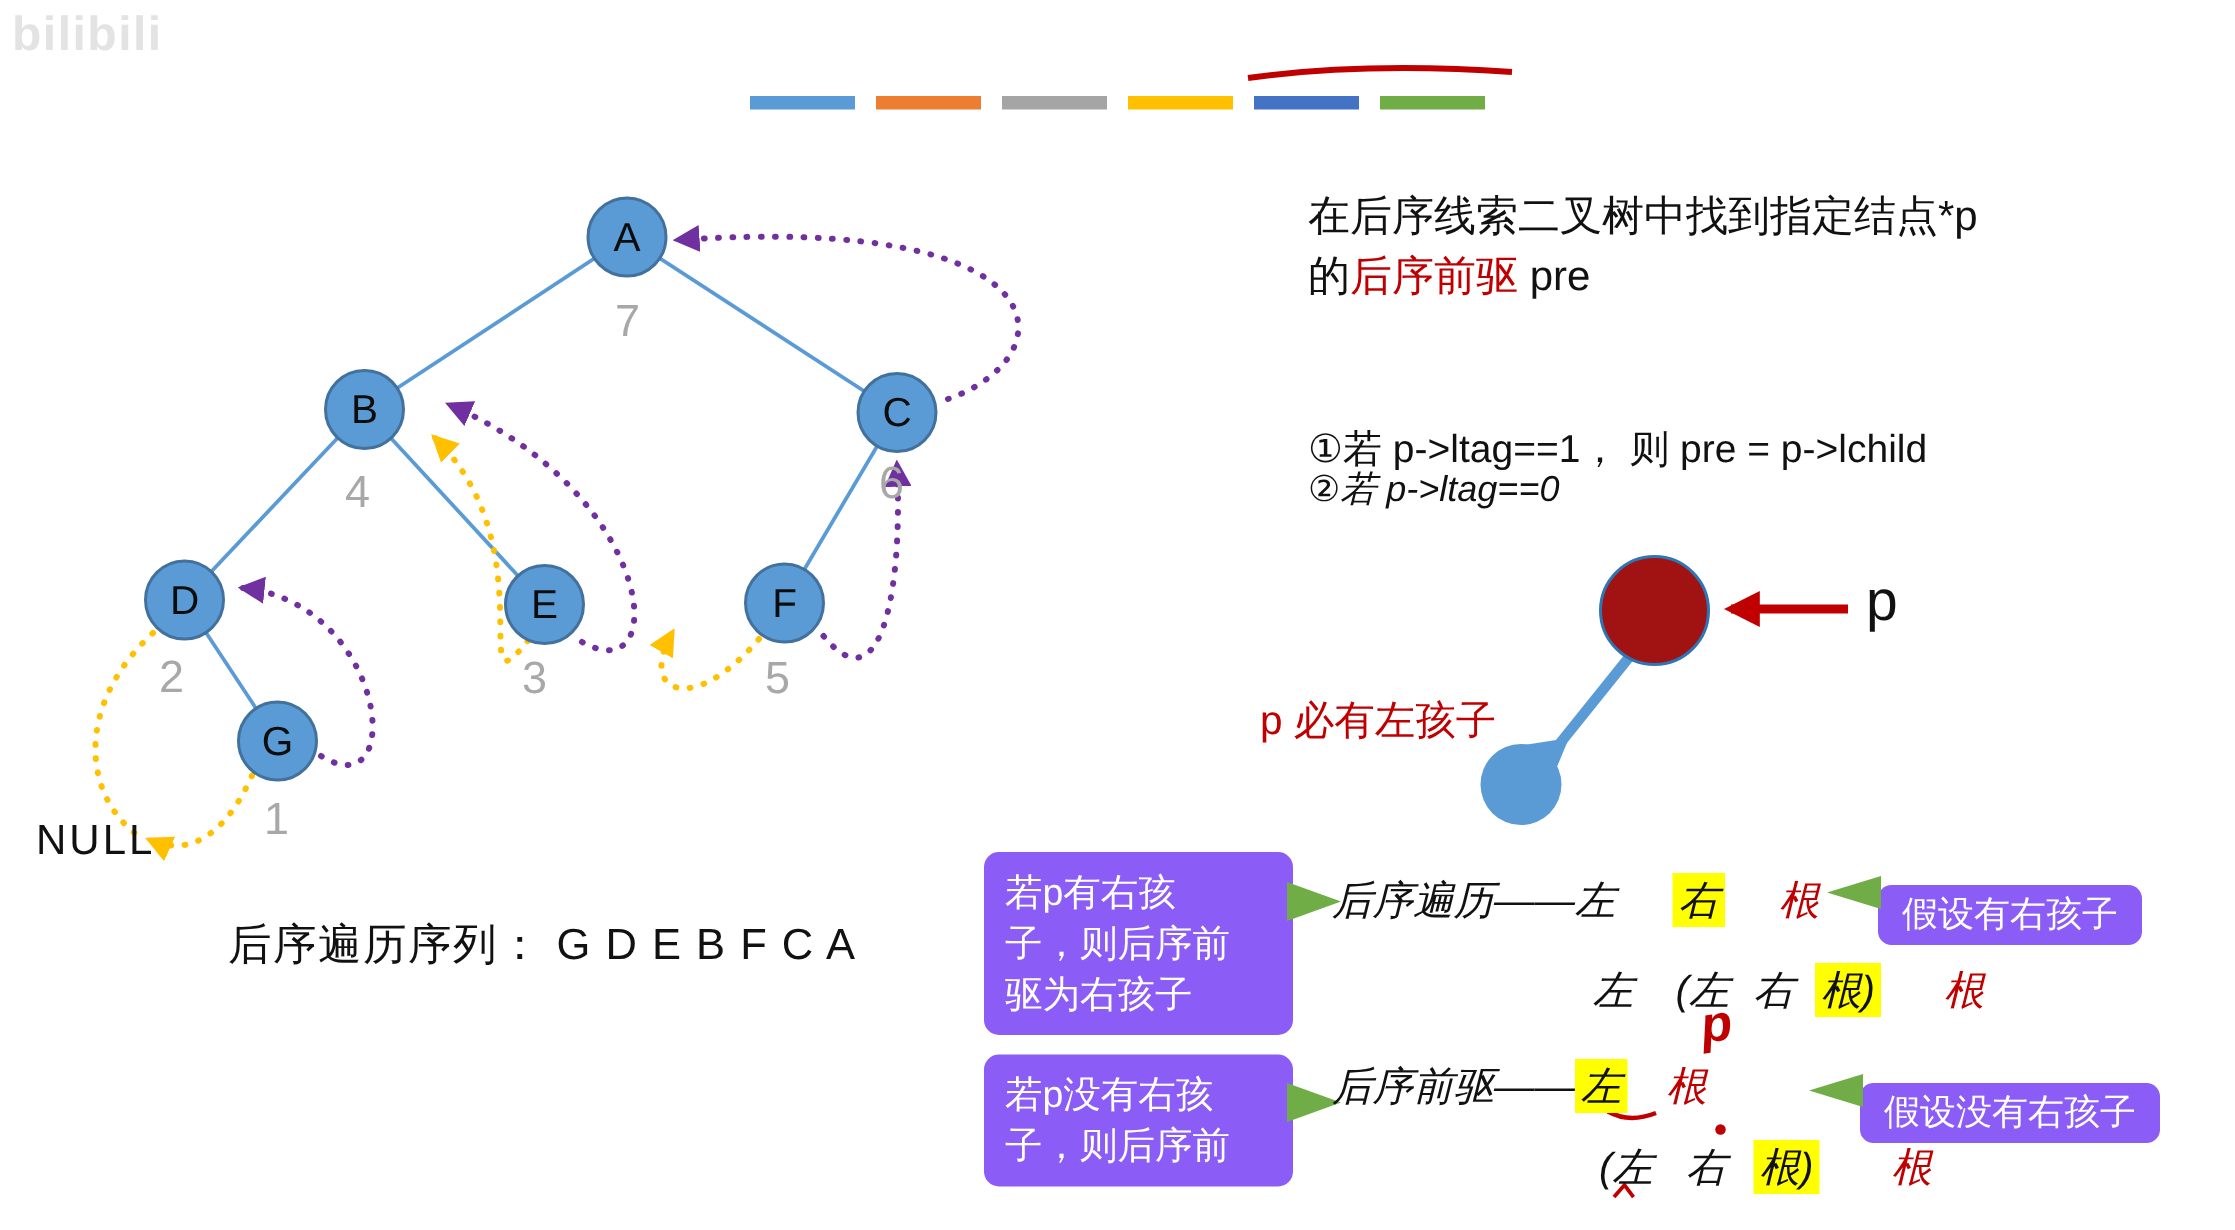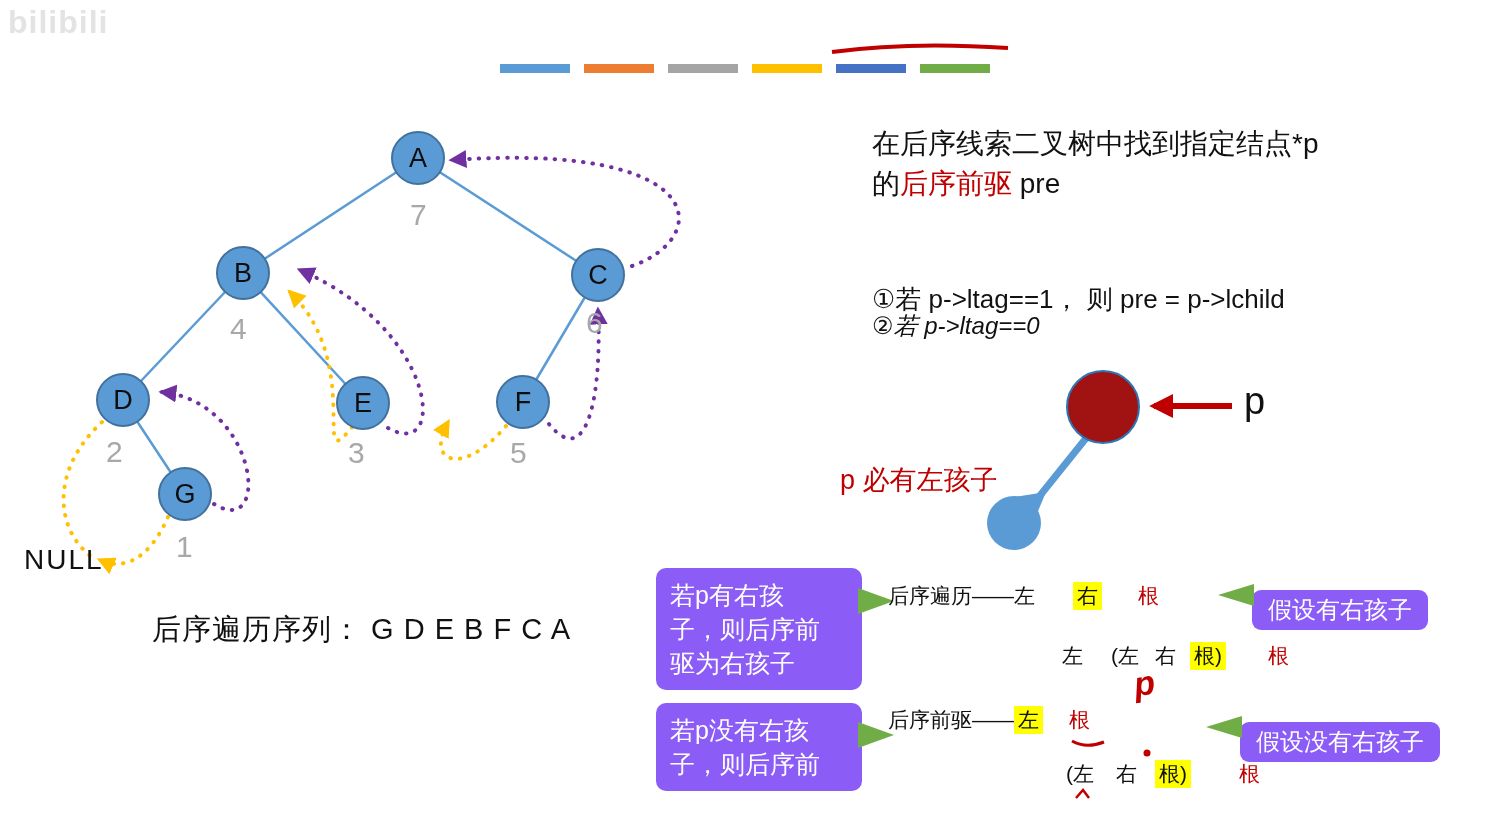--- a/index.html
+++ b/index.html
@@ -16,21 +16,21 @@
   .num{position:absolute;font-size:30px;color:#A8A8A8;z-index:2;white-space:nowrap;}
   .null-label{left:24px;top:544px;font-size:28px;letter-spacing:2px;}
   .trav{left:152px;top:610px;font-size:29px;letter-spacing:1px;}
   .intro{left:872px;top:124px;font-size:28px;line-height:40px;}
   .case1{left:872px;top:242px;font-size:26px;margin-top:40px;}
   .case2{left:872px;top:310px;font-size:24px;font-style:italic;}
   .p-big{left:1244px;top:380px;font-size:38px;}
   .p-note{left:840px;top:462px;font-size:27px;text-align:center;}
   .red{color:#C00000;}
   .hl{background:#FFFF00;padding:0 4px;}
-  .row{position:absolute;display:flex;align-items:flex-start;font-size:21px;z-index:2;white-space:nowrap;}
+  .row{position:absolute;display:flex;align-items:flex-start;font-size:27px;z-index:2;white-space:nowrap;font-style:italic;}
   .bubble{position:absolute;background:#8b5cf6;color:#fff;border-radius:10px;font-size:25px;line-height:34px;
           padding:10px 14px;z-index:2;box-sizing:border-box;}
   .bubble.small{font-size:24px;line-height:26px;padding:7px 16px;border-radius:9px;margin-top:20px;}
   .tail{position:absolute;width:0;height:0;z-index:2;}
   .tail-right{border-top:13px solid transparent;border-bottom:13px solid transparent;border-left:36px solid #70AD47;}
   .tail-left{border-top:11px solid transparent;border-bottom:11px solid transparent;border-right:36px solid #70AD47;}
   .p-mark{left:1134px;top:664px;font-size:34px;font-weight:bold;font-style:italic;color:#C00000;transform:rotate(-8deg);}
 </style>
 </head>
 <body>

